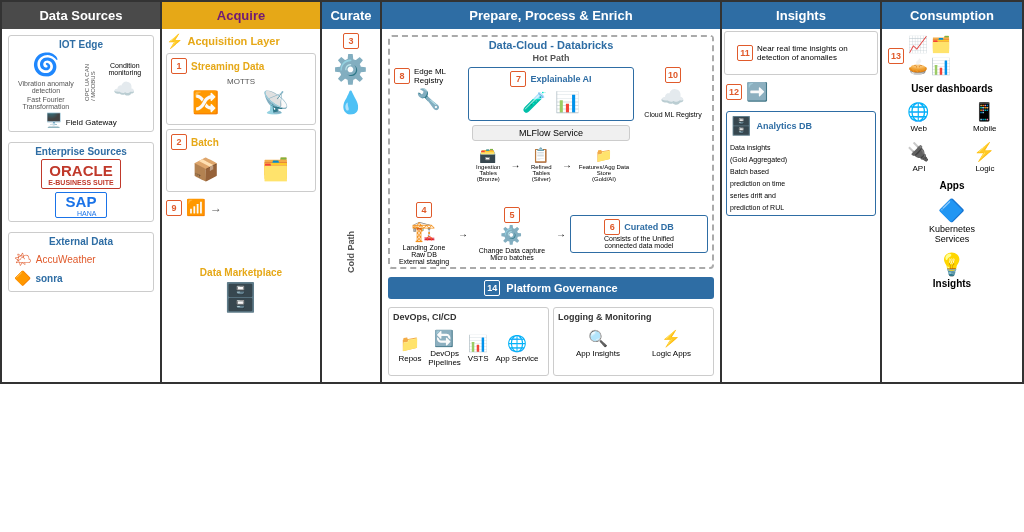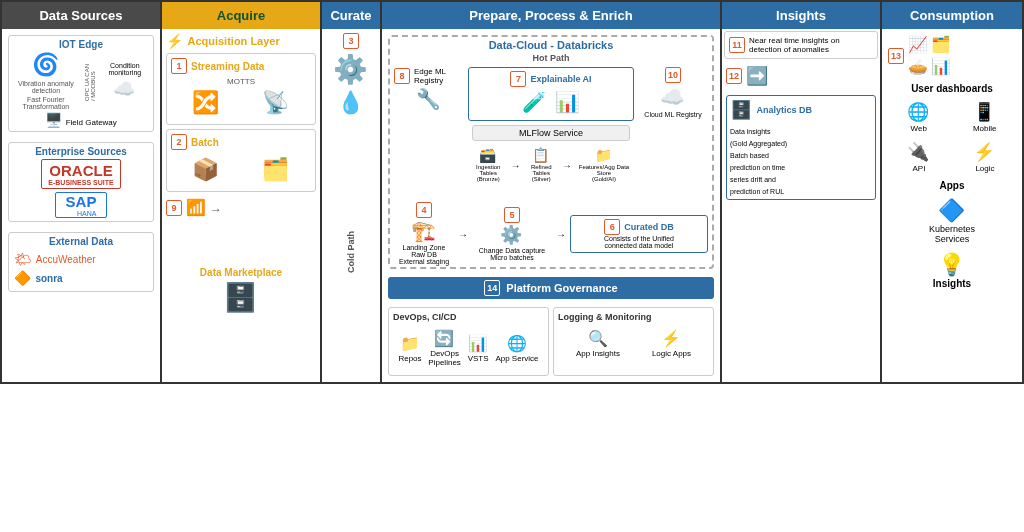--- a/index.html
+++ b/index.html
@@ -41,21 +41,21 @@
 
     
     .col-acquire {
       width: 160px;
       border-right: 2px solid #333;
       display: flex;
       flex-direction: column;
     }
     .col-acquire .col-header {
       background: #e6a817;
-      color: #14532d;
+      color: #701a75;
     }
 
     
     .col-curate {
       width: 60px;
       border-right: 2px solid #333;
       display: flex;
       flex-direction: column;
     }
     .col-curate .col-header {
@@ -592,21 +592,21 @@
         </div>
       </div>
 
     </div>
   </div>
 
   <div class="col-insights">
     <div class="col-header">Insights</div>
     <div class="insights-body">
 
-      <div style="border:1px solid #ccc;border-radius:3px;padding:4px;">
+      <div style="border:1px solid #ccc;border-radius:3px;padding:12px;">
         <div class="step-header">
           <span class="number-badge">11</span>
           <span style="font-size:8px;">Near real time insights on detection of anomalies</span>
         </div>
       </div>
 
       <div style="display:flex;align-items:center;gap:4px;padding:2px;">
         <span class="number-badge">12</span>
         <span style="font-size:18px;color:#e05a2b;">➡️</span>
       </div>

